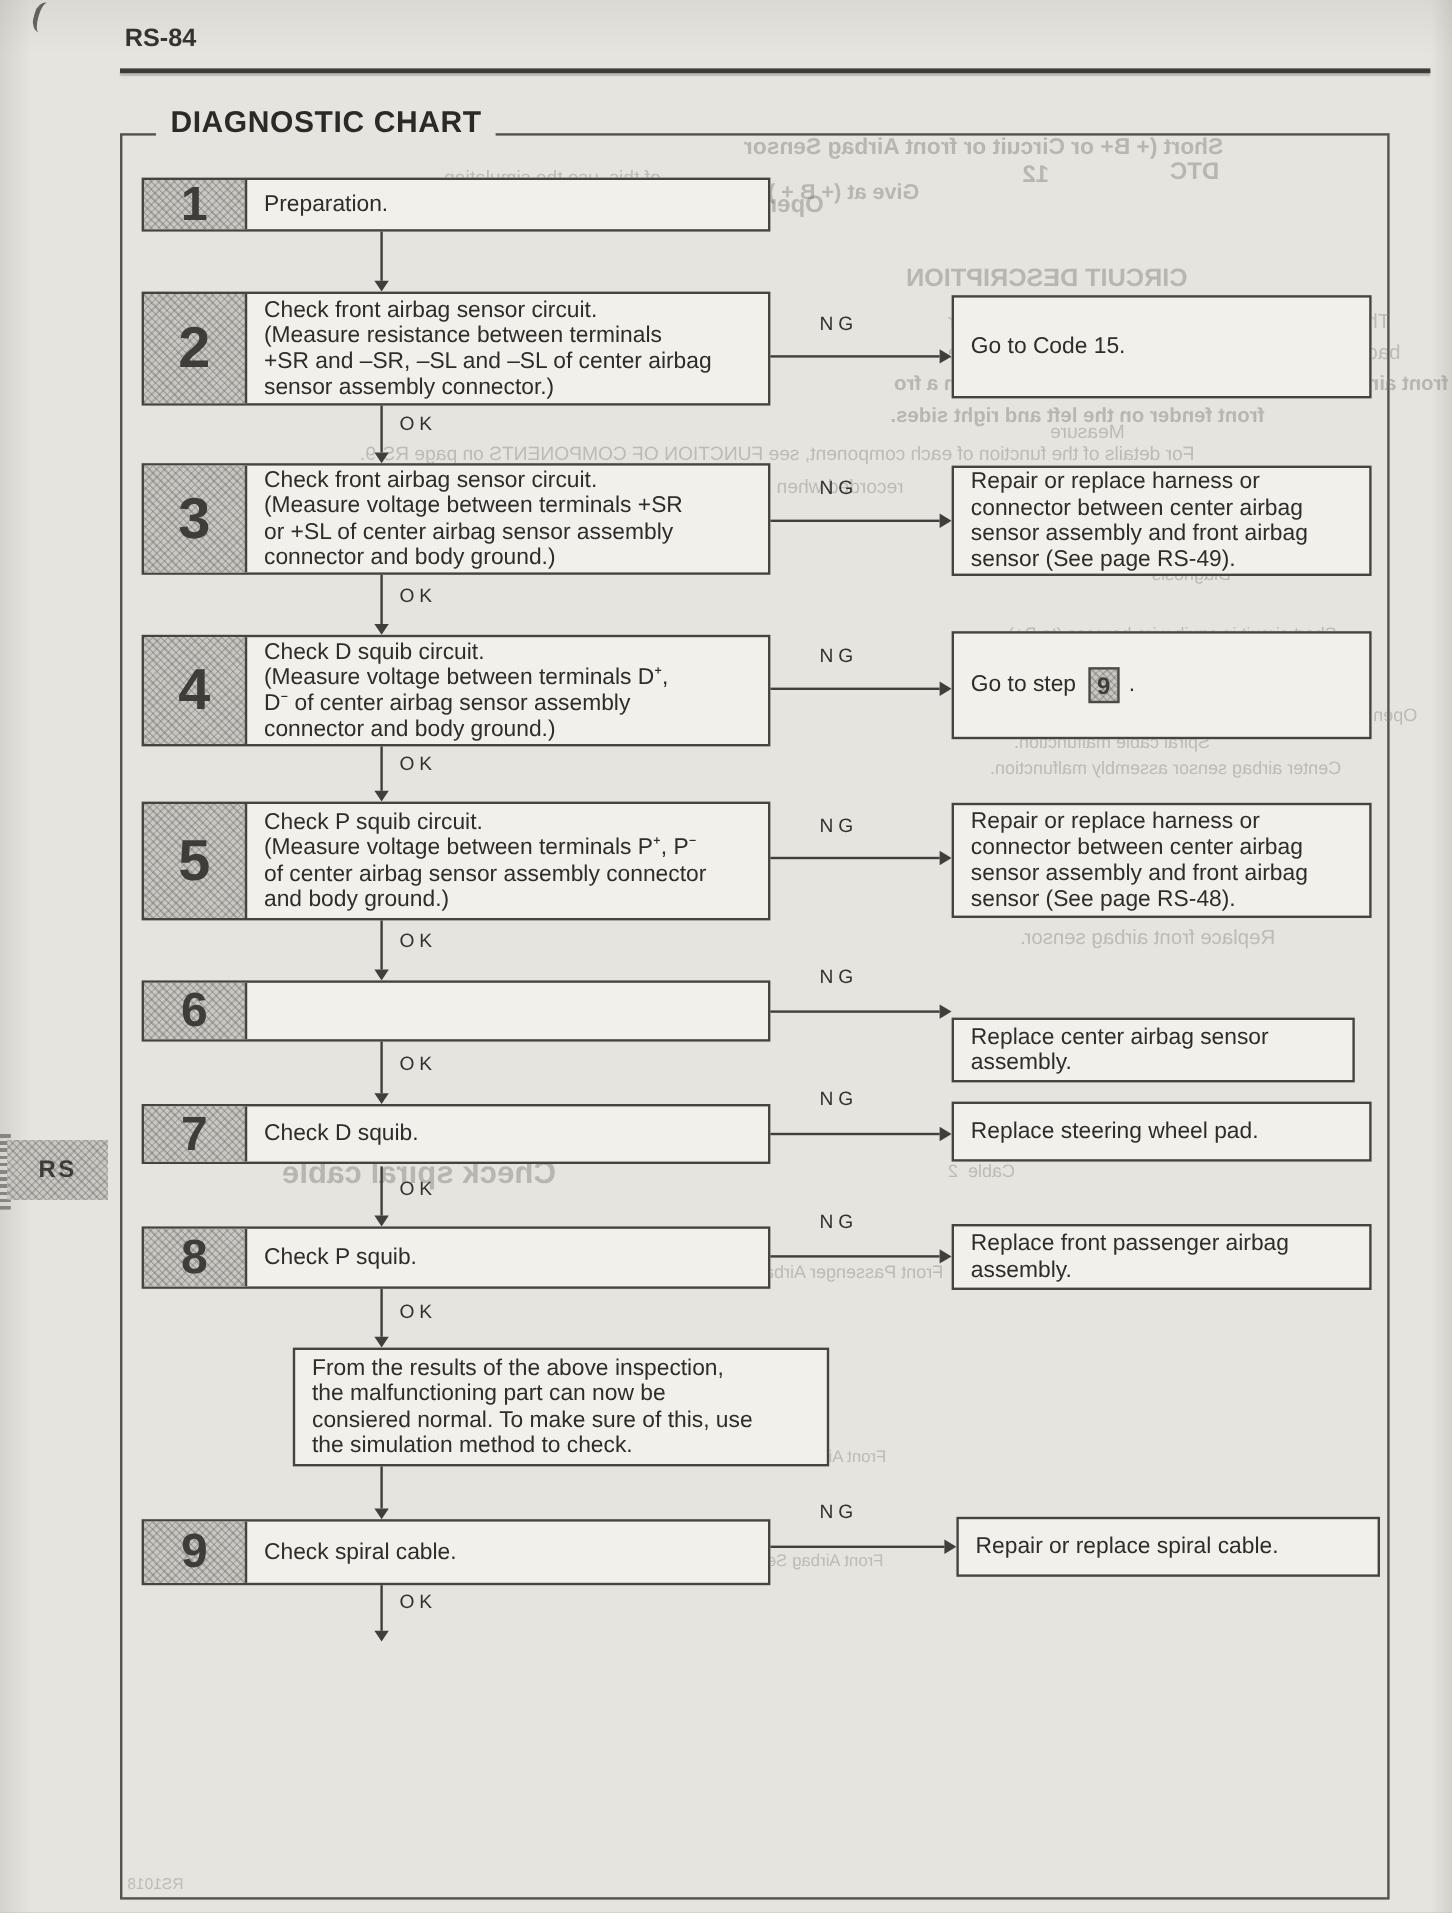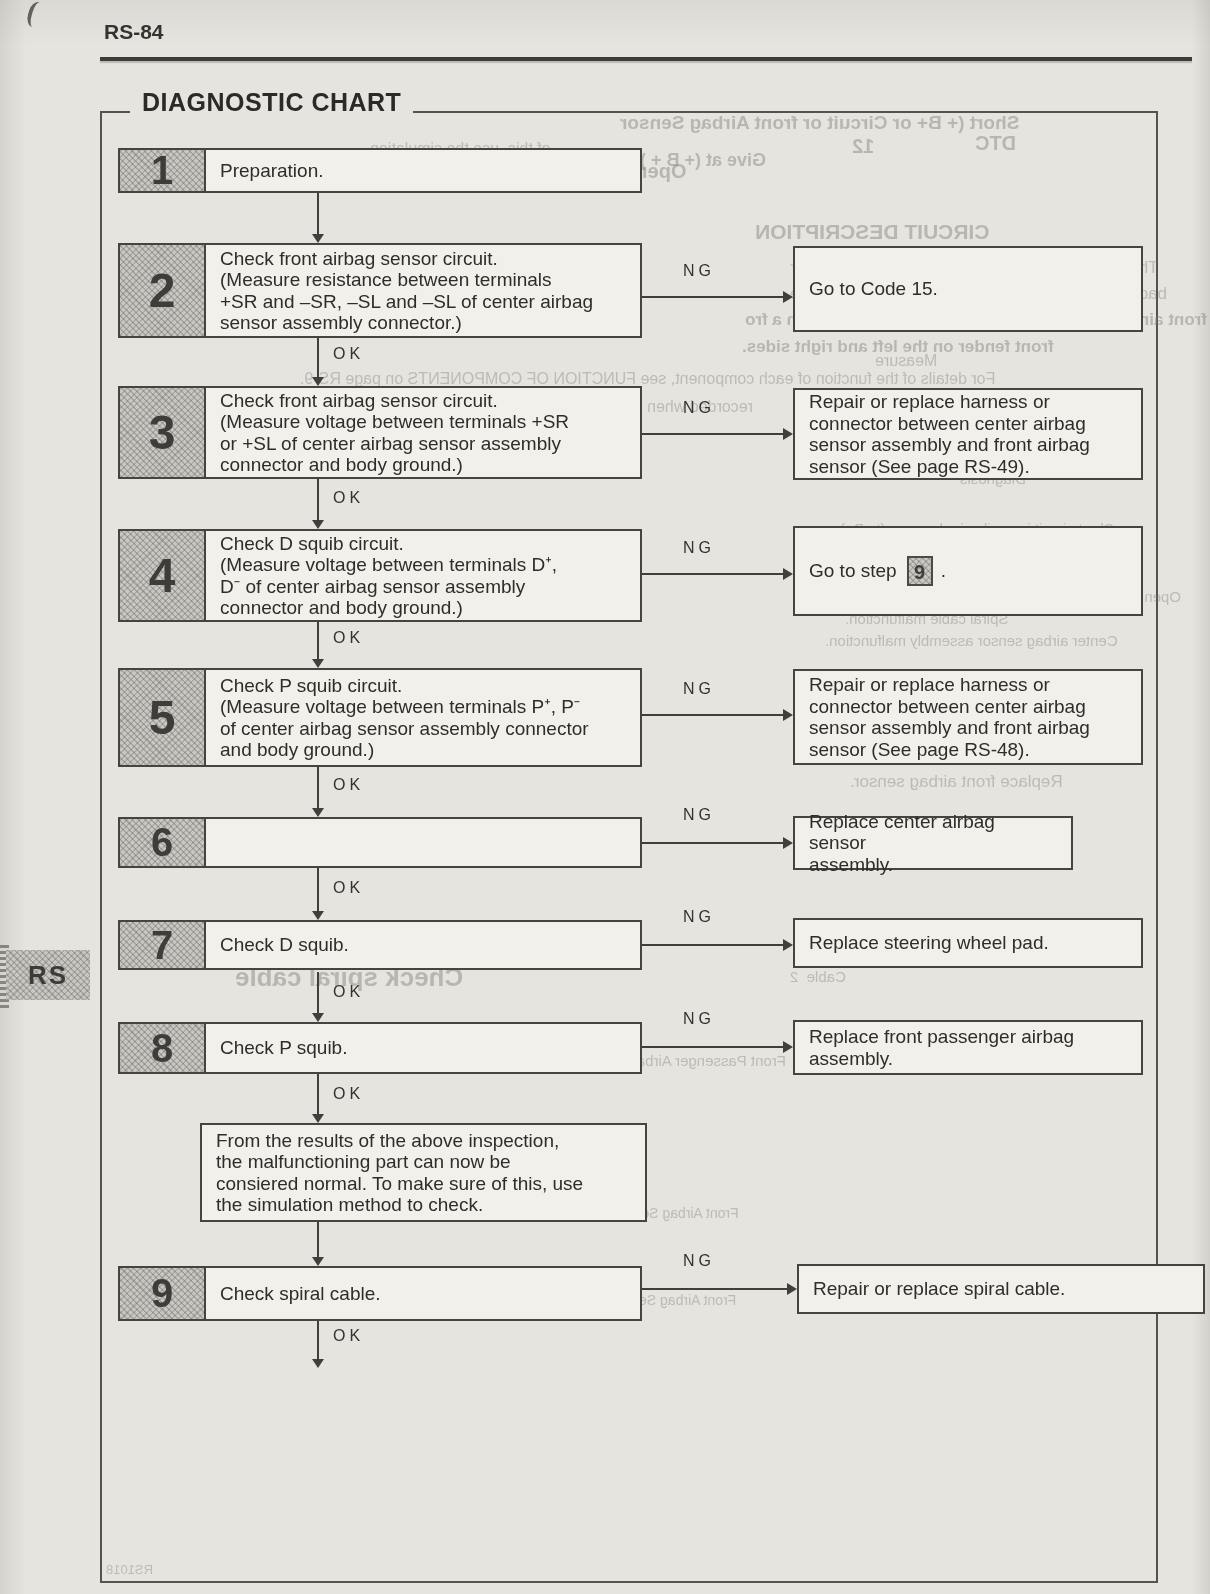--- a/index.html
+++ b/index.html
@@ -23,33 +23,33 @@
     repeating-linear-gradient(45deg, rgba(88,86,82,0.30) 0 1.5px, transparent 1.5px 4.5px),
     repeating-linear-gradient(135deg, rgba(88,86,82,0.24) 0 1.5px, transparent 1.5px 4.5px);}
   .sbox{position:absolute;background:#f2f0ea;border:2px solid #45443f;box-sizing:border-box;display:flex;}
   .numcell{flex:0 0 84px;width:84px;border-right:2px solid #45443f;display:flex;align-items:center;
     justify-content:center;font-weight:bold;color:#3e3d3a;}
   .num-lg{font-size:48px;} .num-sm{font-size:40px;}
   .stext{padding:5px 14px;font-size:19px;line-height:21.5px;white-space:pre-line;align-self:center;}
   .rbox{position:absolute;background:#f2f0ea;border:2px solid #45443f;box-sizing:border-box;
     display:flex;align-items:center;}
   .rtext{padding:2px 14px;font-size:19px;line-height:21.5px;white-space:pre-line;}
-  .nbox{position:absolute;background:#f2f0ea;border:2px solid #45443f;box-sizing:border-box;display:flex;align-items:center;}
+  .nbox{position:absolute;background:#f2f0ea;border:2px solid #45443f;box-sizing:border-box;display:flex;align-items:center;margin-left:44px;}
   .vline{position:absolute;width:2px;background:#403f3b;}
   .varr{position:absolute;width:0;height:0;border-left:6px solid transparent;
     border-right:6px solid transparent;border-top:9px solid #403f3b;}
   .hline{position:absolute;height:2px;background:#403f3b;}
   .harr{position:absolute;width:0;height:0;border-top:6px solid transparent;
     border-bottom:6px solid transparent;border-left:10px solid #403f3b;}
   .oklabel,.nglabel{position:absolute;font-size:16px;letter-spacing:4px;color:#33322f;}
   .stepbadge{display:inline-block;min-width:26px;height:30px;line-height:28px;text-align:center;
     border:2px solid #4b4a45;font-weight:bold;font-size:20px;margin:0 8px 0 10px;color:#3e3d3a;box-sizing:border-box;}
   .goline{padding-left:14px;font-size:19px;display:flex;align-items:center;}
   .side-tab{position:absolute;left:6px;top:950px;width:84px;height:50px;display:flex;align-items:center;
-    justify-content:center;font-size:26px;font-weight:bold;letter-spacing:2px;color:#3c3b38;}
+    justify-content:center;font-size:20px;font-weight:bold;letter-spacing:2px;color:#3c3b38;}
   .ghostbox{position:absolute;left:120px;top:1480px;width:1020px;height:80px;
     border:2px solid rgba(145,142,135,0.40);color:rgba(148,145,138,0.55);font-weight:bold;
     font-size:19px;line-height:26px;padding:8px 0 0 32px;white-space:pre-line;box-sizing:border-box;}
   .bleed{position:absolute;white-space:pre;color:rgba(128,126,120,0.40);}
   .mir{transform:scaleX(-1);}
   .mark1{position:absolute;left:28px;top:2px;width:14px;height:26px;border-left:4px solid rgba(60,58,54,0.75);
     border-radius:45%;transform:rotate(16deg);}
   .mark2{position:absolute;left:0;top:944px;width:9px;height:64px;
     background:repeating-linear-gradient(0deg, rgba(70,68,64,0.55) 0 3px, transparent 3px 6px);}
 </style>
@@ -194,21 +194,21 @@
   <div class="varr" style="left:312px;top:808px"></div>
 
   <div class="sbox" style="left:118px;top:817px;width:524px;height:51px">
     <div class="numcell num-sm hatch">
         <span>6</span>
       </div>
   </div>
   <div class="nglabel" style="left:683px;top:806px">NG</div>
   <div class="hline" style="left:642px;top:842px;width:141px"></div>
   <div class="harr" style="left:783px;top:837px"></div>
-  <div class="rbox" style="left:793px;top:816px;width:280px;height:54px">
+  <div class="rbox" style="left:793px;top:848px;width:336px;height:54px">
     <div class="rtext">Replace center airbag sensor
 assembly.</div>
   </div>
   <div class="oklabel" style="left:333px;top:879px">OK</div>
   <div class="vline" style="left:317px;top:868px;height:43px"></div>
   <div class="varr" style="left:312px;top:911px"></div>
 
   <div class="sbox" style="left:118px;top:920px;width:524px;height:50px">
     <div class="numcell num-sm hatch">
         <span>7</span>
@@ -253,21 +253,21 @@
 
   <div class="sbox" style="left:118px;top:1266px;width:524px;height:55px">
     <div class="numcell num-sm hatch">
         <span>9</span>
       </div>
     <div class="stext">Check spiral cable.</div>
   </div>
   <div class="nglabel" style="left:683px;top:1252px">NG</div>
   <div class="hline" style="left:642px;top:1288px;width:145px"></div>
   <div class="harr" style="left:787px;top:1283px"></div>
-  <div class="rbox" style="left:797px;top:1264px;width:408px;height:50px">
+  <div class="rbox" style="left:797px;top:1264px;width:353px;height:50px">
     <div class="rtext">Repair or replace spiral cable.</div>
   </div>
   <div class="oklabel" style="left:333px;top:1327px">OK</div>
   <div class="vline" style="left:317px;top:1321px;height:38px"></div>
   <div class="varr" style="left:312px;top:1359px"></div>
 
 
 
   <div class="side-tab hatch">RS</div>
 

